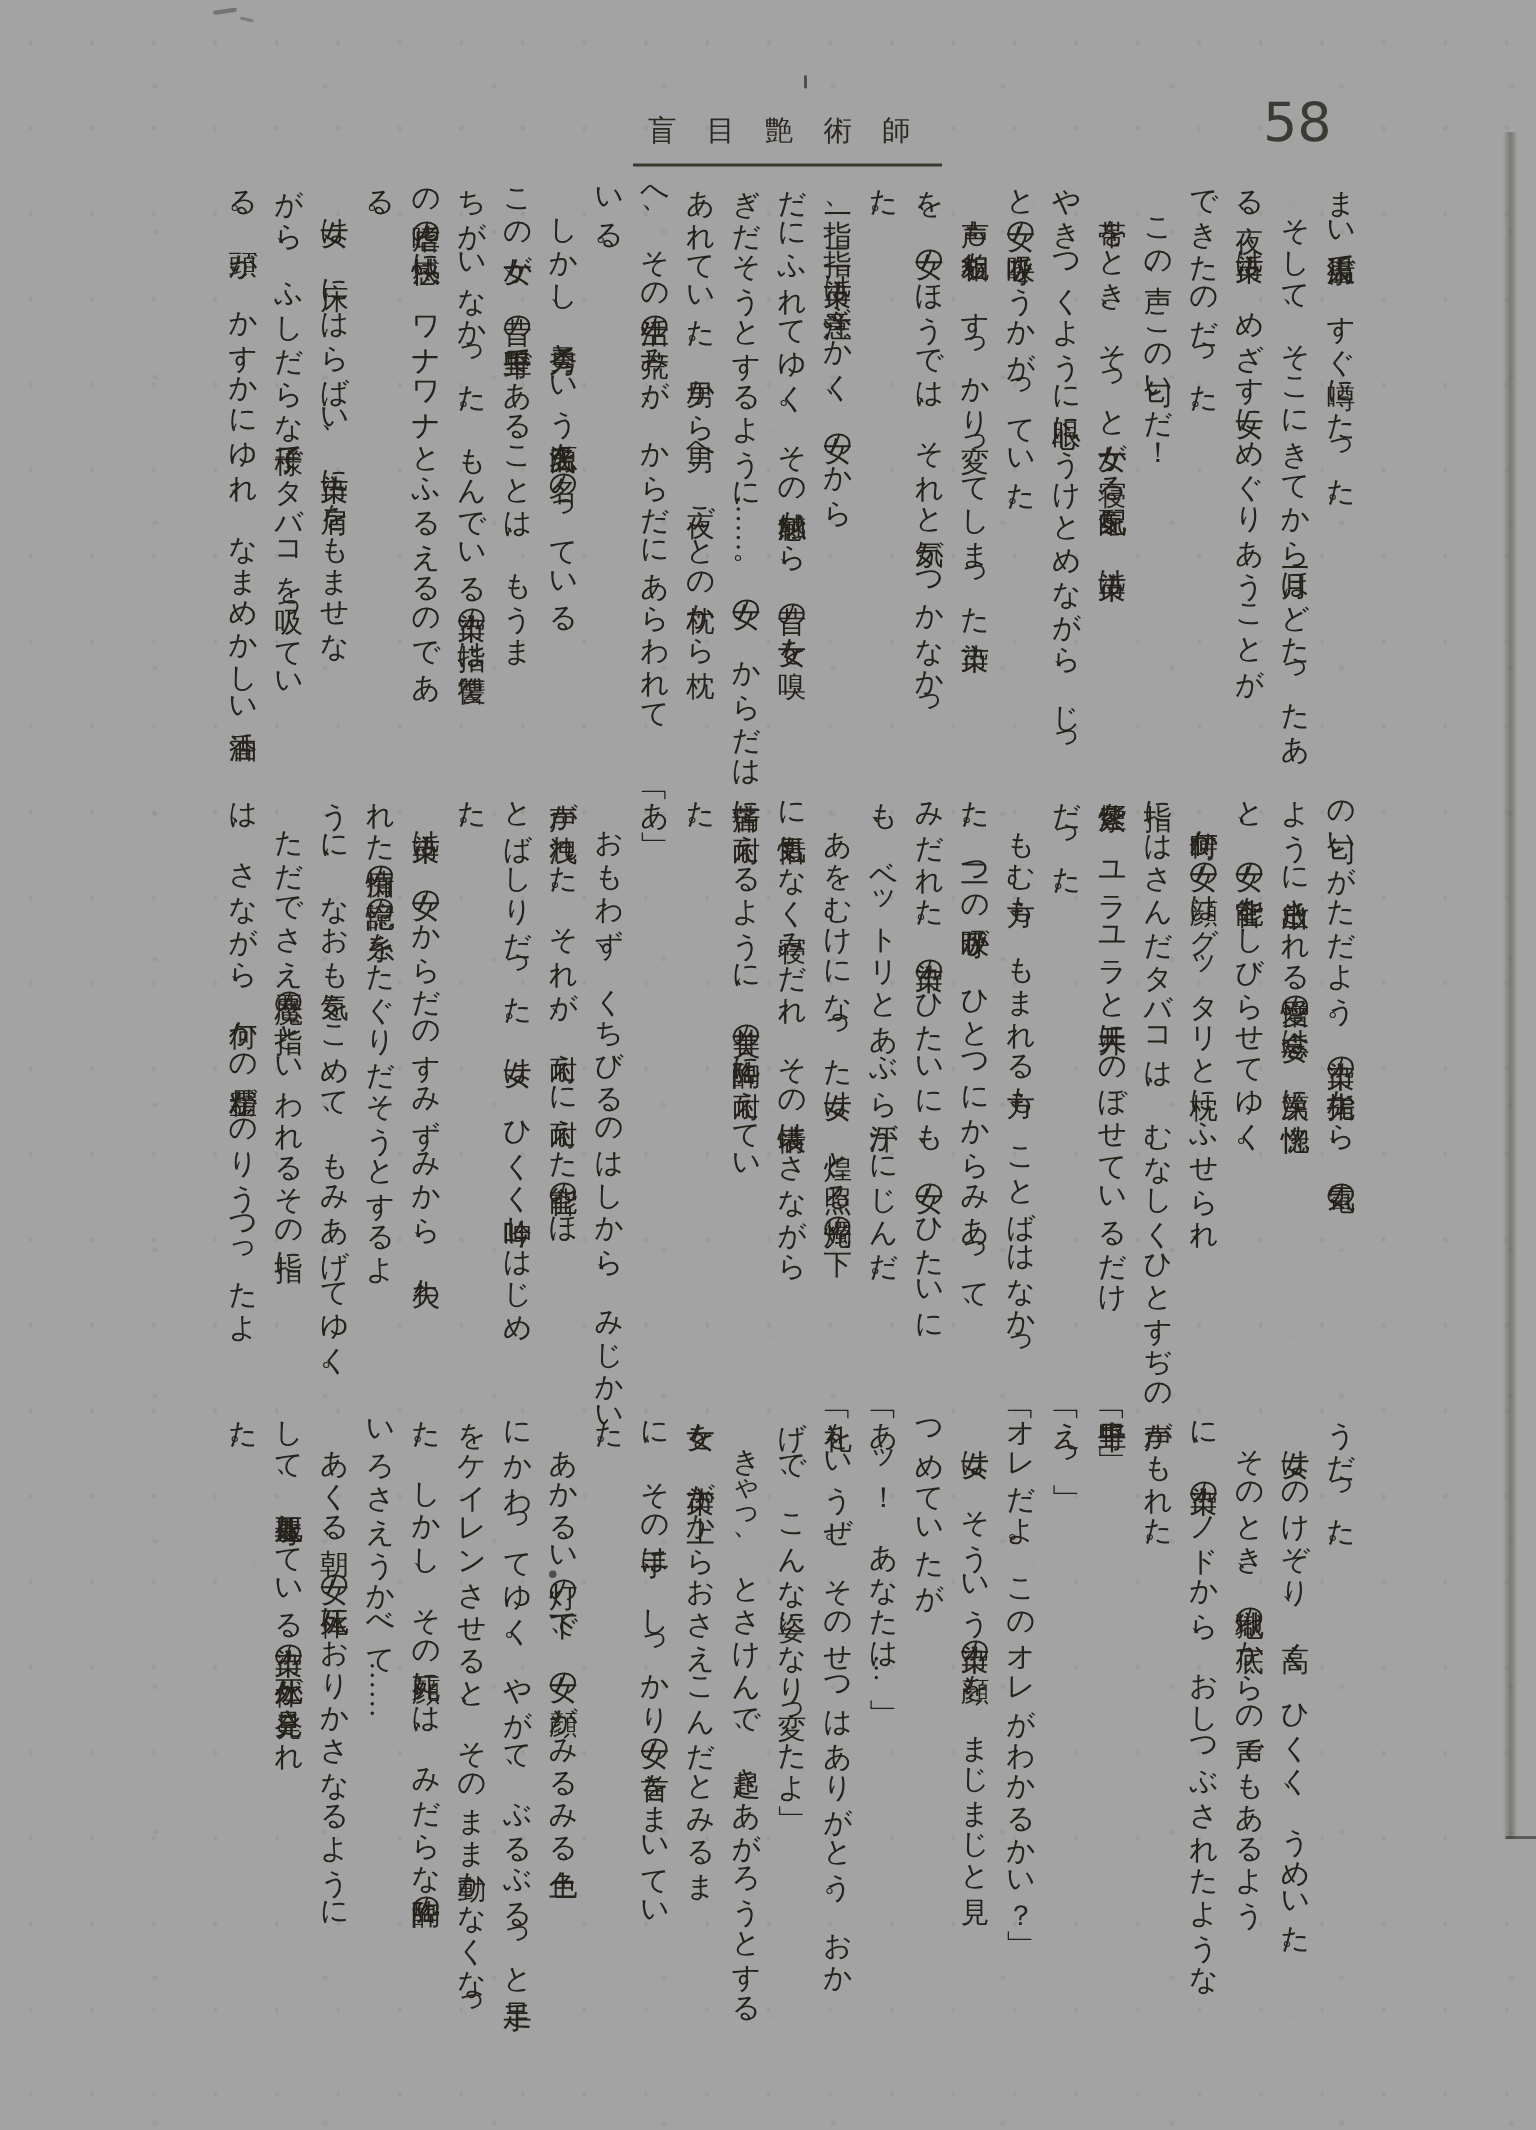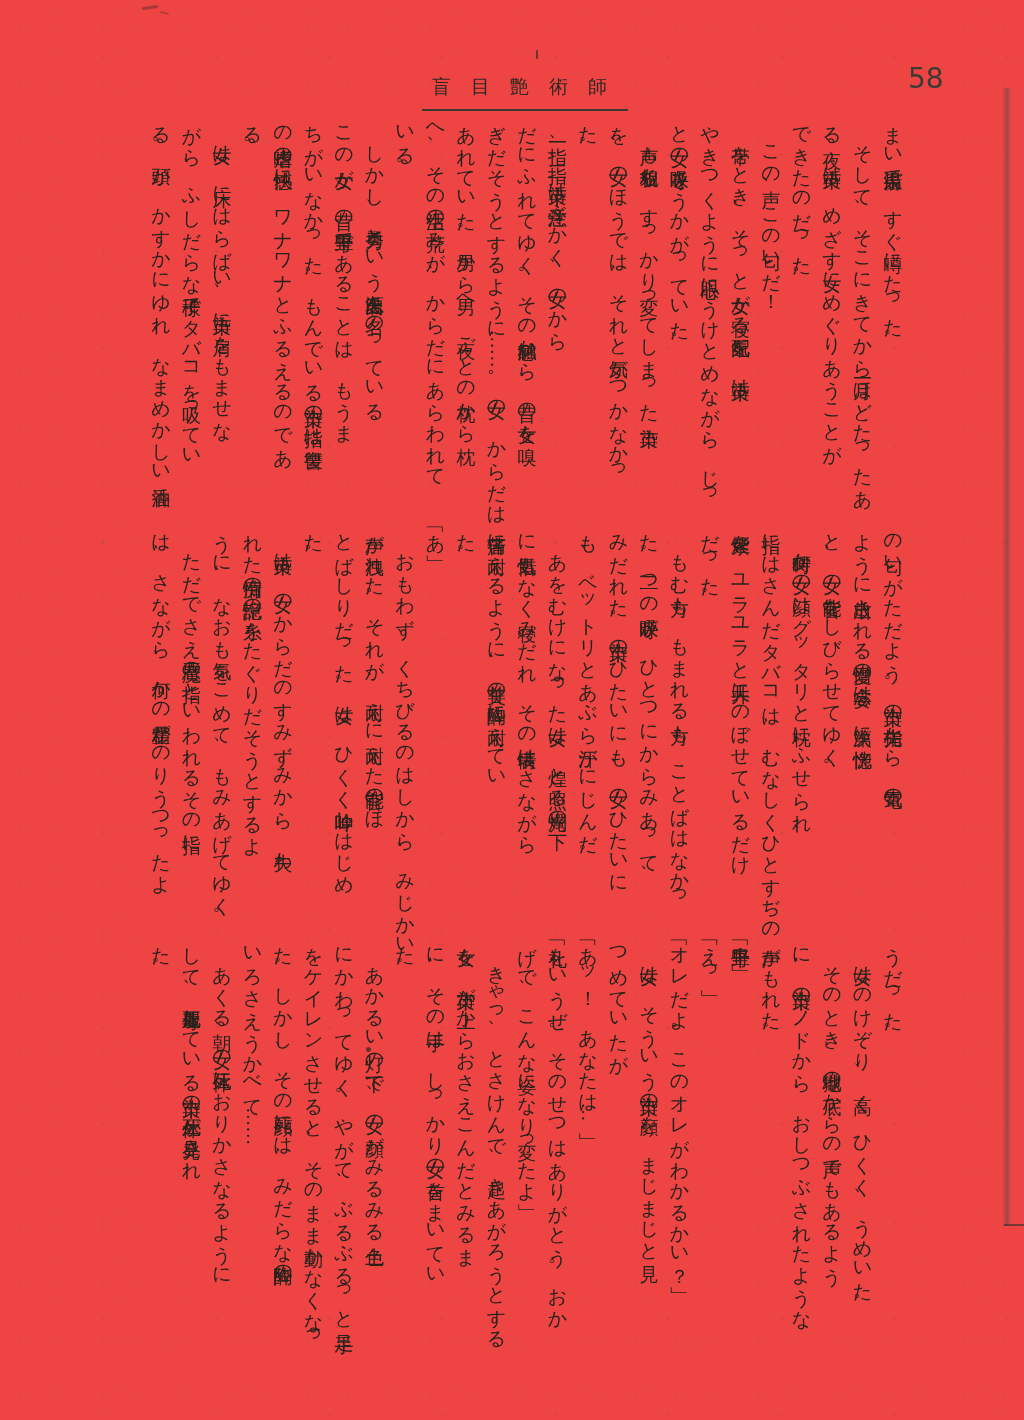--- a/index.html
+++ b/index.html
@@ -1,19 +1,19 @@
 <!DOCTYPE html>
 <html><head>
 <meta charset="utf-8">
 <style>
   html,body { margin:0; padding:0; background:#888; }
   .page {
     position:relative;
     width:1024px; height:1420px;
-    background:#ef4444;
+    background:#a3a3a3;
     overflow:hidden;
     font-family:"Liberation Serif","DejaVu Serif",serif;
   }
   
   .page::before {
     content:""; position:absolute; inset:0; pointer-events:none;
     background-image:
       radial-gradient(rgba(95,92,82,0.14) 1px, transparent 1.4px),
       radial-gradient(rgba(120,116,105,0.10) 1px, transparent 1.3px),
       radial-gradient(rgba(70,68,60,0.09) 1.6px, transparent 2.2px),
@@ -21,22 +21,22 @@
     background-size: 41px 57px, 67px 43px, 113px 97px, 173px 151px;
     background-position: 0 0, 17px 31px, 47px 9px, 83px 61px;
   }
   .header-title {
     position:absolute; top:74px; left:422px; width:206px;
     font-size:19px; letter-spacing:20px; text-indent:10px;
     color:#2c2922; white-space:nowrap;
     border-bottom:2px solid #3b382f; padding-bottom:9px;
   }
   .page-number {
-    position:absolute; top:62px; left:908px;
-    font-size:28px; color:#3c3a34;
+    position:absolute; top:62px; left:842px;
+    font-size:36px; color:#3c3a34;
     font-family:"DejaVu Sans","Liberation Sans",sans-serif;
   }
   .band {
     position:absolute; left:116px; width:792px; height:424px;
     writing-mode:vertical-rl; text-orientation:mixed;
     font-size:19px; line-height:30.5px;
     color:#25221c; white-space:nowrap;
   }
   .band-top    { top:113px; }
   .band-middle { top:521px; }

